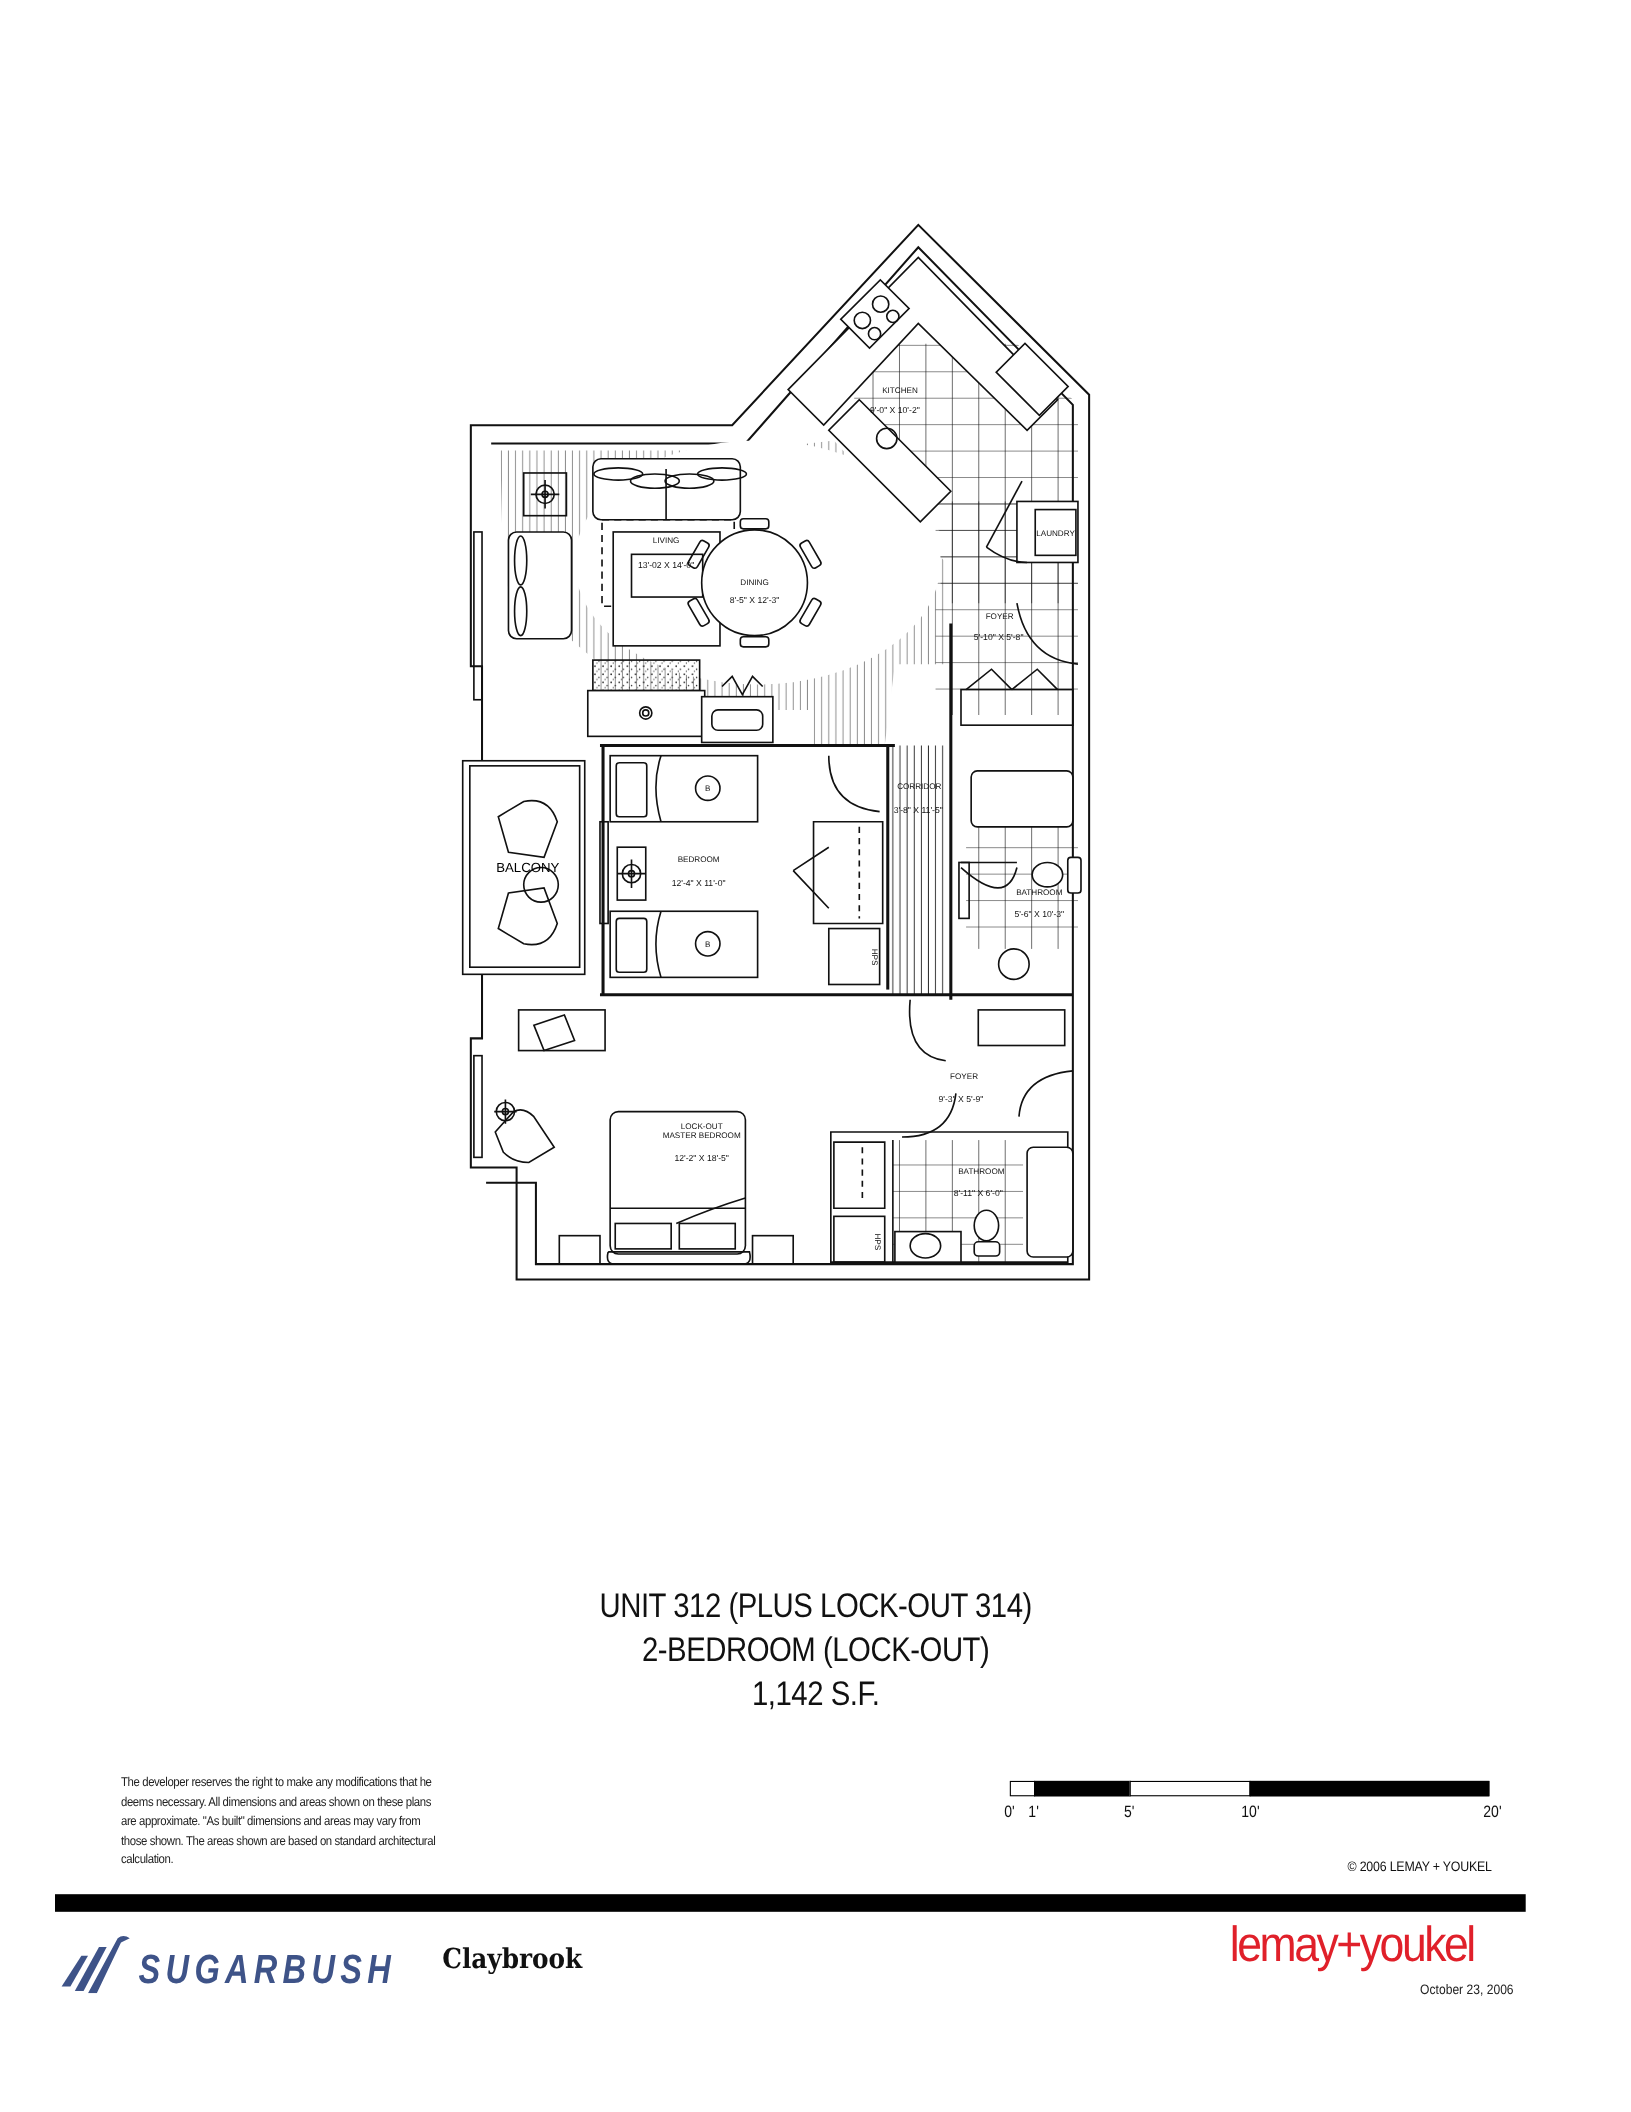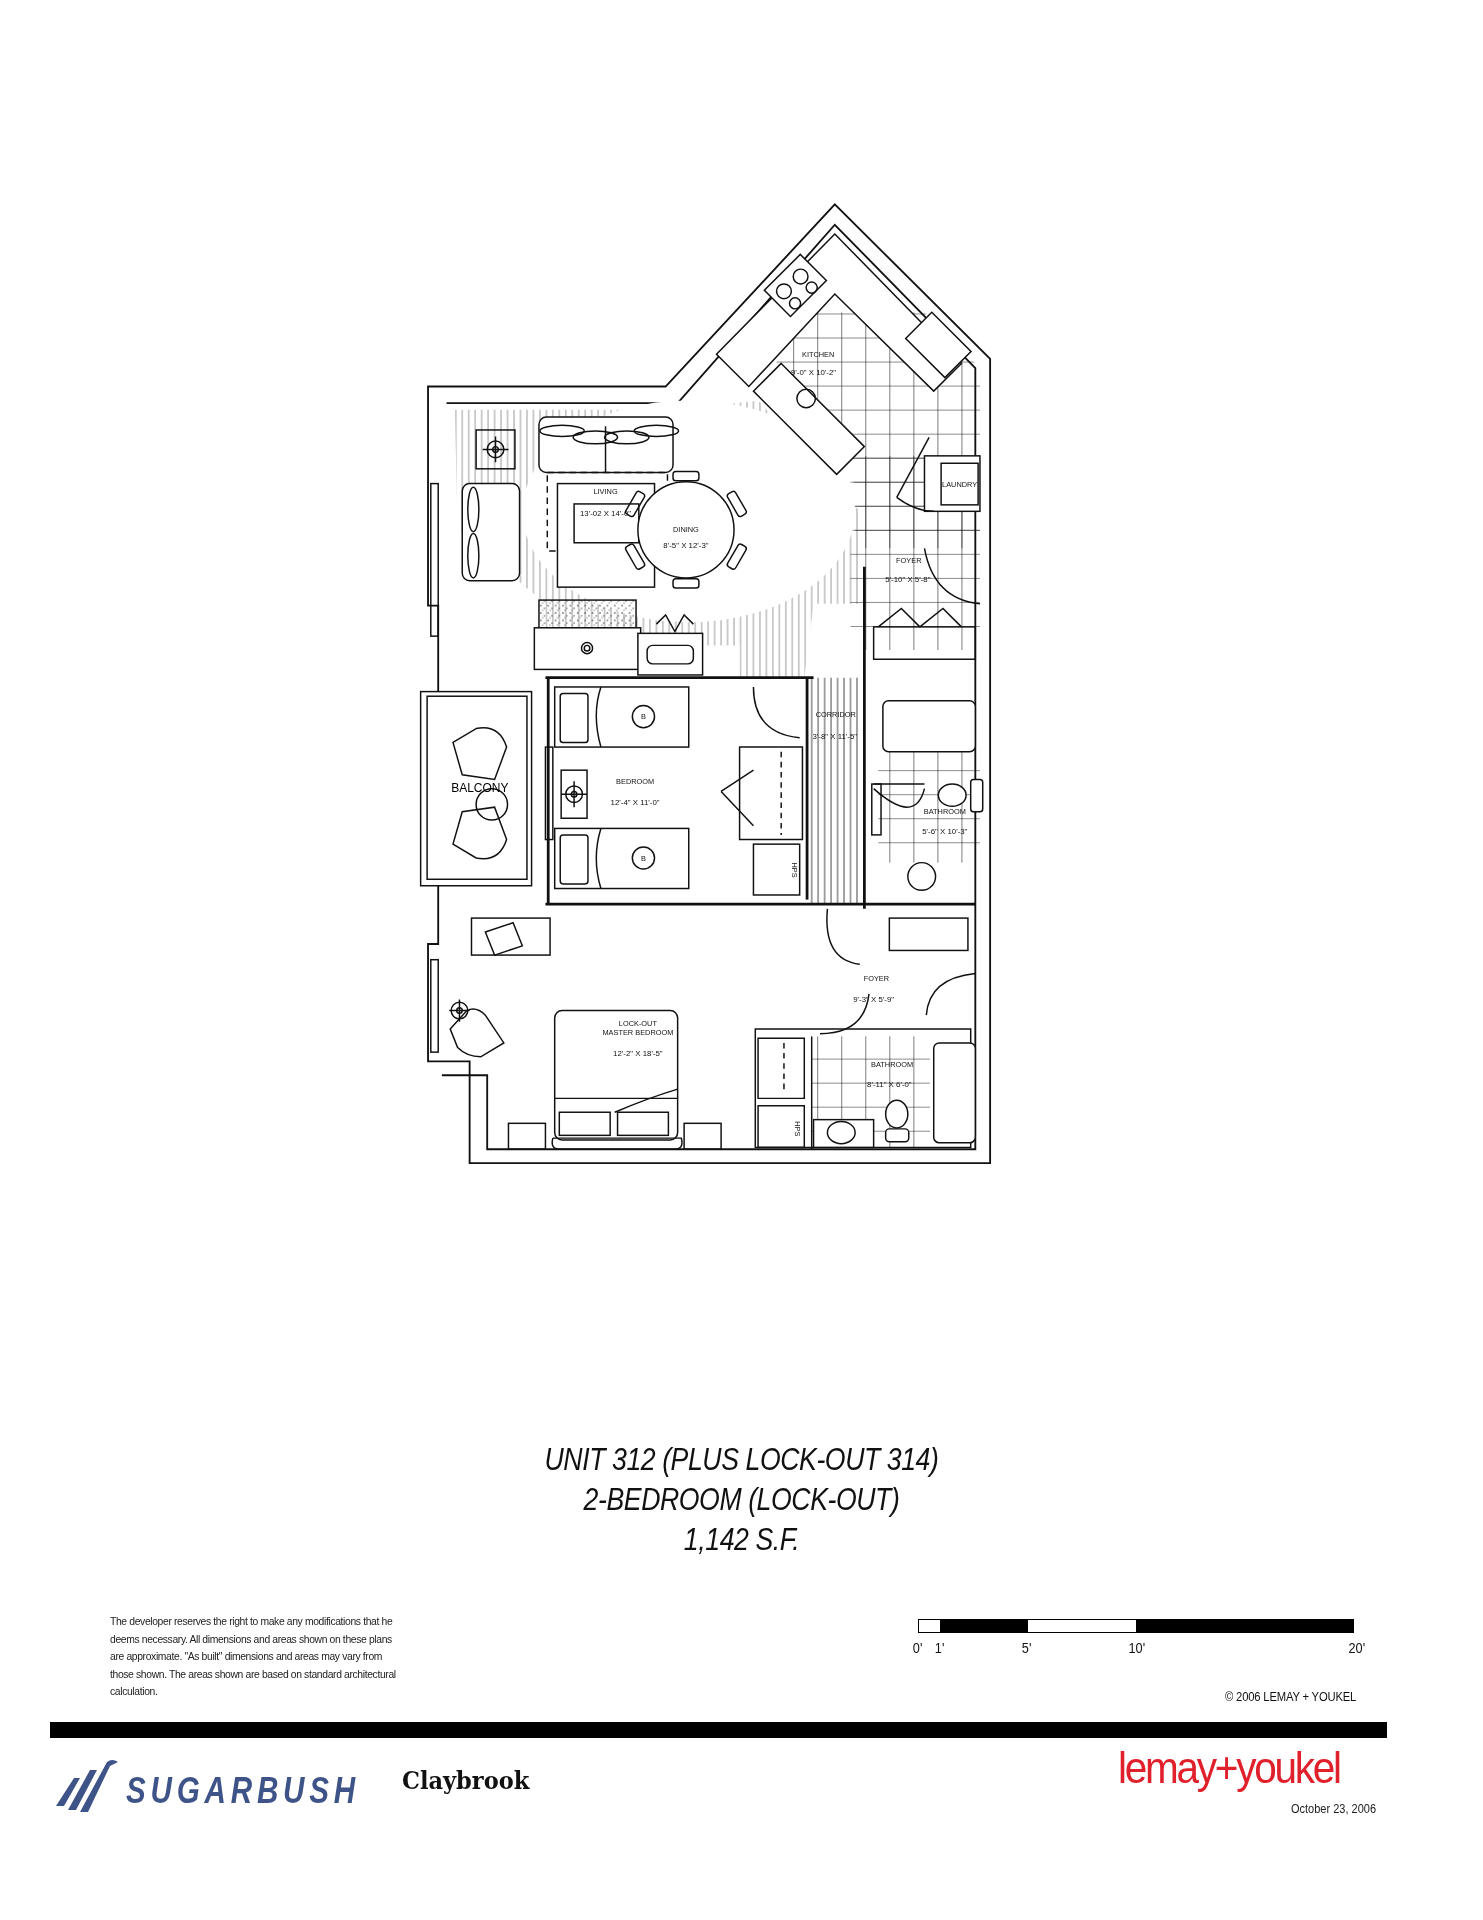--- a/index.html
+++ b/index.html
@@ -1,21 +1,21 @@
 <!DOCTYPE html>
 <html><head>
   <meta charset="utf-8">
   <style>
     html, body { margin:0; padding:0; background:#ffffff; }
     body { width:1483px; height:1920px; position:relative; overflow:hidden; font-family:"Liberation Sans", sans-serif; color:#111; }
     .plan { position:absolute; left:0; top:0; width:1371px; height:1300px; }
     .plan svg { width:100%; height:100%; }
     .room-label { font-family:"Liberation Sans", sans-serif; font-size:8px; fill:#111; }
     .room-dim { font-family:"Liberation Sans", sans-serif; font-size:8.5px; fill:#111; }
-    .title-block { position:absolute; left:0; width:1483px; top:1440px; text-align:center;font-style:italic; }
+    .title-block { position:absolute; left:0; width:1483px; top:1440px; text-align:center; }
     .title-line { font-family:"Liberation Sans", sans-serif; font-size:31px; line-height:40px; letter-spacing:-0.5px; transform:scaleX(0.86); display:block; }
     .disclaimer { position:absolute; left:110px; top:1613px; width:320px; font-size:11.5px; line-height:17.5px; letter-spacing:-0.4px; transform-origin:left top; transform:scaleX(0.9); color:#222; }
     .scalebar { position:absolute; left:918px; top:1619px; width:436px; height:16px; }
     .scale-seg { position:absolute; top:0; height:14px; border:1.5px solid #000; box-sizing:border-box; }
     .scale-tick { position:absolute; top:1639px; font-size:15px; transform:scaleX(0.85); }
     .copyright { position:absolute; left:1225px; top:1690px; font-size:12.5px; letter-spacing:-0.2px; transform:scaleX(0.9); transform-origin:left top; }
     .rule { position:absolute; left:50px; top:1722px; width:1337px; height:16px; background:#000; }
     .brand-sugarbush { position:absolute; left:52px; top:1752px; height:60px; display:flex; align-items:flex-end; }
     .sugarbush-text { font-family:"Liberation Sans", sans-serif; font-weight:bold; font-style:italic; font-size:37px; color:#3e5388; letter-spacing:6px; margin-left:6px; transform:scaleX(0.8); transform-origin:left center; }
     .claybrook { position:absolute; left:402px; top:1766px; font-family:"DejaVu Serif", serif; font-weight:bold; font-size:25px; color:#111; transform:scaleX(0.9); transform-origin:left top; }

